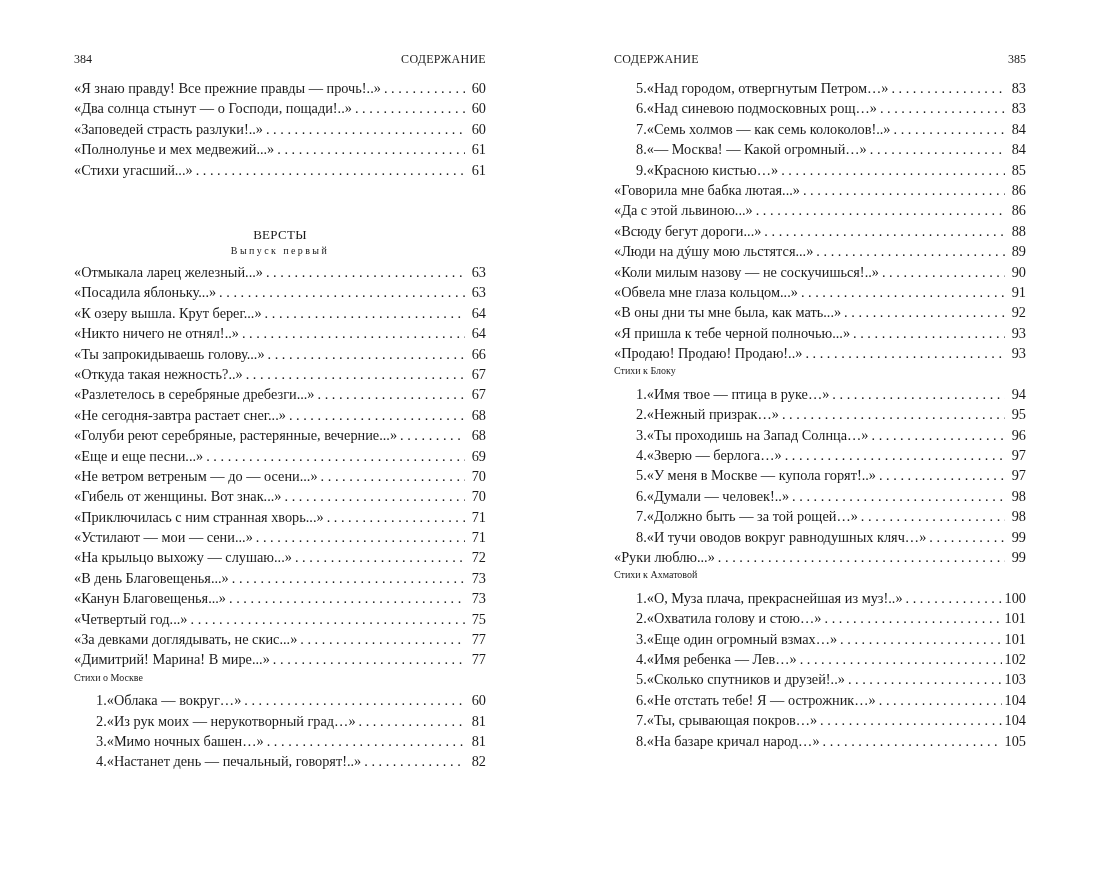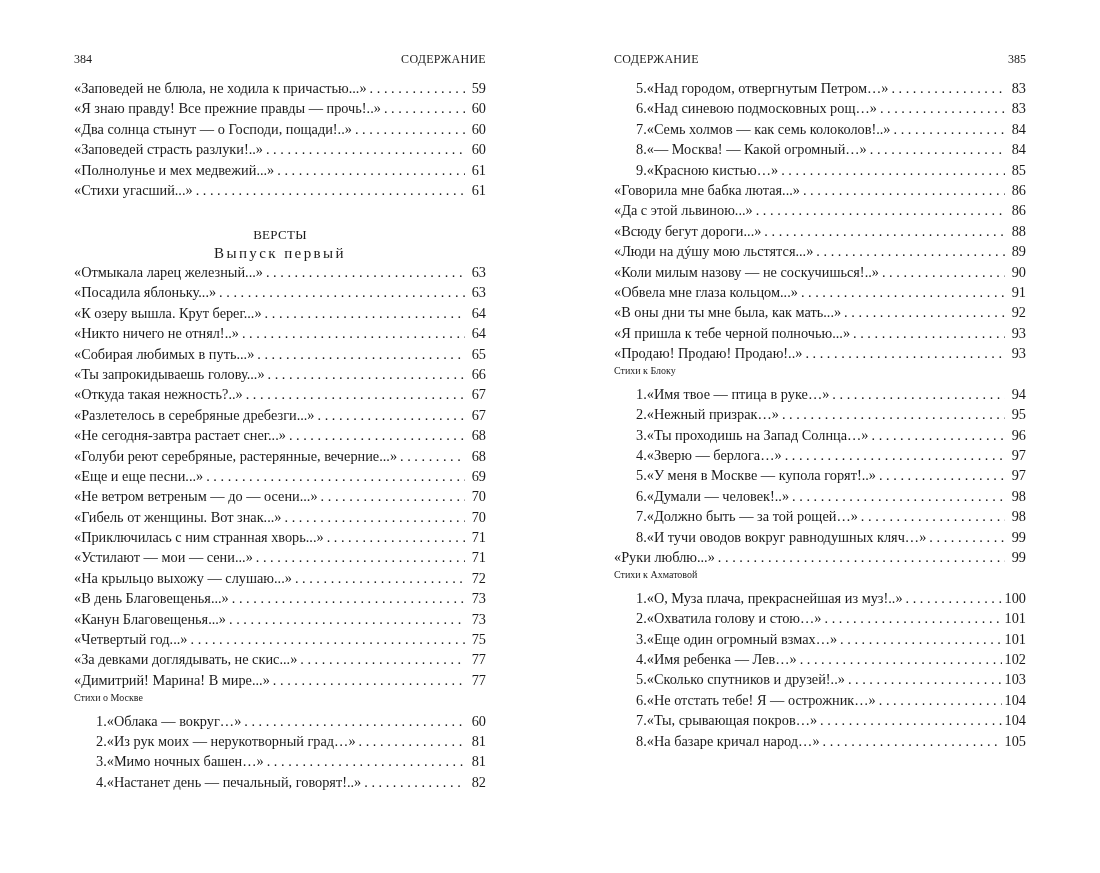--- a/index.html
+++ b/index.html
@@ -18,37 +18,32 @@
   .list { position:absolute; left:0; right:0; }
   .row { display:flex; align-items:baseline; height:20.4px; font-size:14.3px; white-space:nowrap; }
   .row.sub { padding-left:22px; }
   .row .n { display:inline-block; width:20px; }
   .row .t { flex:0 0 auto; }
   .row .dots { flex:1 1 auto; overflow:hidden; margin:0 3px; letter-spacing:2.6px; }
   .row .dots::after { content:". . . . . . . . . . . . . . . . . . . . . . . . . . . . . . . . . . . . . . . . . . . . . . . . . . . . . . . . . . . . . . . . . . . . . . . . . . . . . . . . . . . . . . . . . . . . . . . . . . . . . . . . . . . . . . . . ."; letter-spacing:0; }
   .row .p { flex:0 0 auto; text-align:right; min-width:18px; }
   .heading { font-size:10px; height:20.4px; }
   .section-title { text-align:center; font-size:13px; height:18px; letter-spacing:0.3px; }
-  .section-sub { text-align:center; font-size:15px; height:22px; letter-spacing:2.4px; }
+  .section-sub { text-align:center; font-size:10px; height:22px; letter-spacing:2.4px; }
 </style>
 </head>
 <body>
 
 <div id="left" class="page">
   <div class="runhead">
     <span class="num">384</span>
     <span class="title">СОДЕРЖАНИЕ</span>
   </div>
   <div class="list" style="top:80px">
       <div class="row">
-        <span class="t">«Заповедей не блюла, не ходила к причастью...»</span>
-        <span class="dots"></span>
-        <span class="p">59</span>
-      </div>
-      <div class="row">
         <span class="t">«Я знаю правду! Все прежние правды — прочь!..»</span>
         <span class="dots"></span>
         <span class="p">60</span>
       </div>
       <div class="row">
         <span class="t">«Два солнца стынут — о Господи, пощади!..»</span>
         <span class="dots"></span>
         <span class="p">60</span>
       </div>
       <div class="row">
@@ -85,25 +80,20 @@
         </div>
         <div class="row">
           <span class="t">«К озеру вышла.  Крут берег...»</span>
           <span class="dots"></span>
           <span class="p">64</span>
         </div>
         <div class="row">
           <span class="t">«Никто ничего не отнял!..»</span>
           <span class="dots"></span>
           <span class="p">64</span>
-        </div>
-        <div class="row">
-          <span class="t">«Собирая любимых в путь...»</span>
-          <span class="dots"></span>
-          <span class="p">65</span>
         </div>
         <div class="row">
           <span class="t">«Ты запрокидываешь голову...»</span>
           <span class="dots"></span>
           <span class="p">66</span>
         </div>
         <div class="row">
           <span class="t">«Откуда такая нежность?..»</span>
           <span class="dots"></span>
           <span class="p">67</span>

